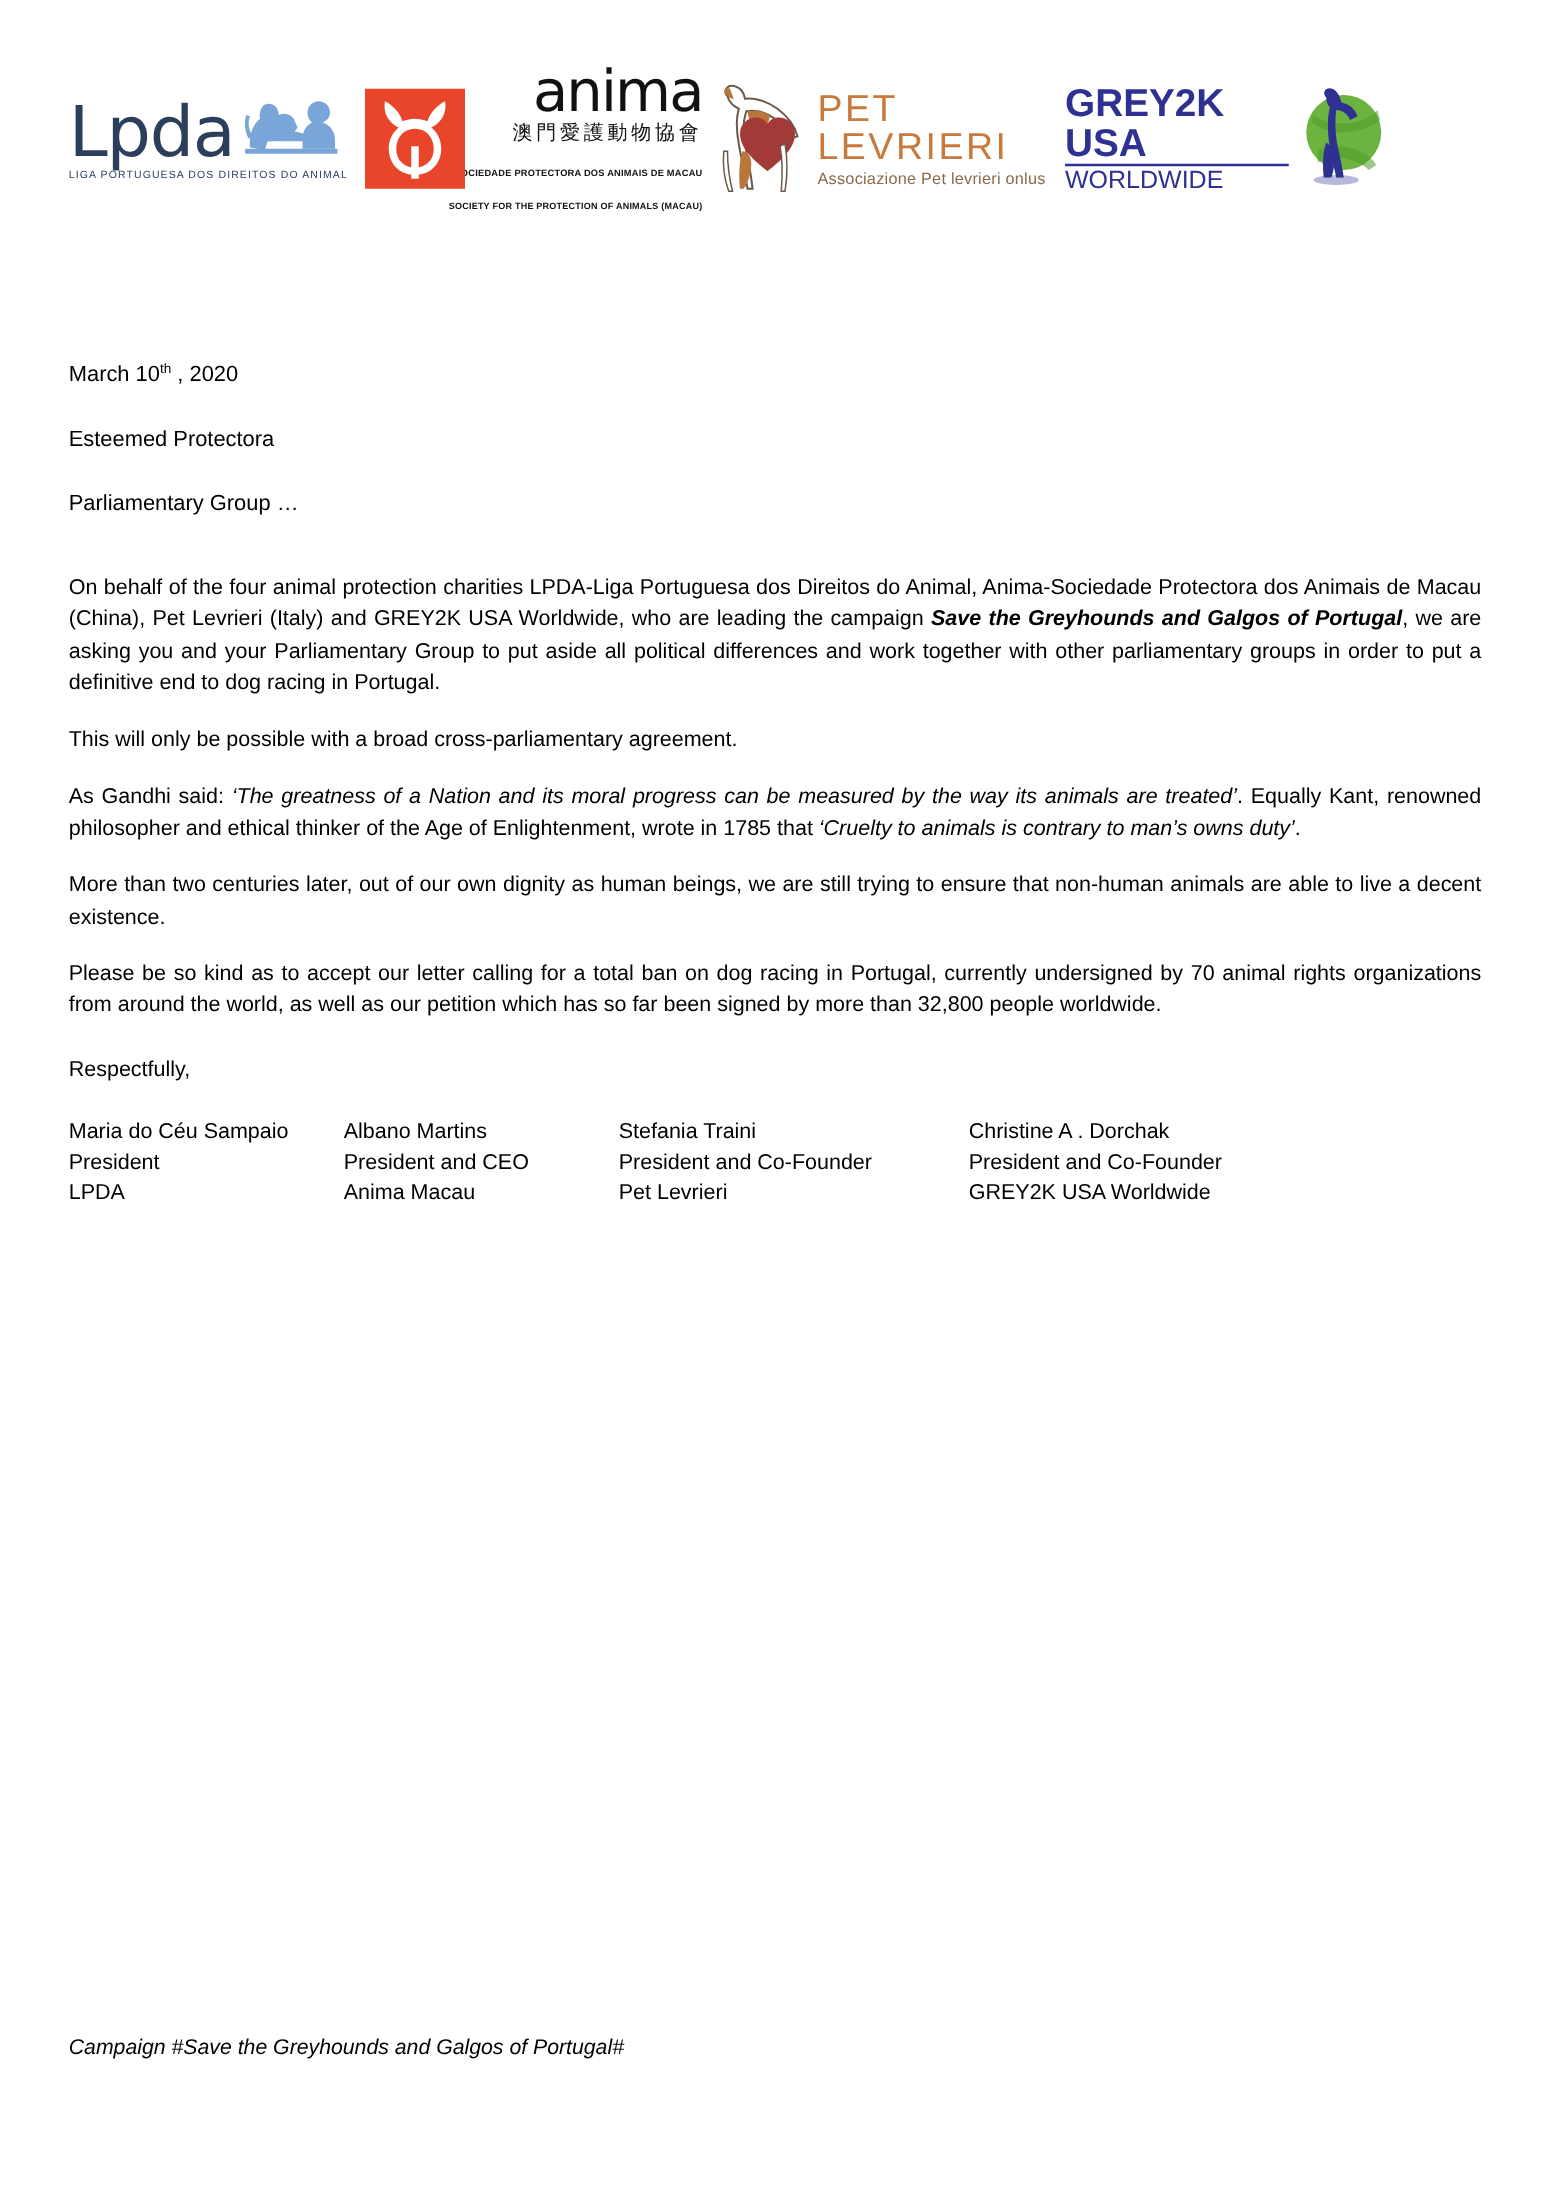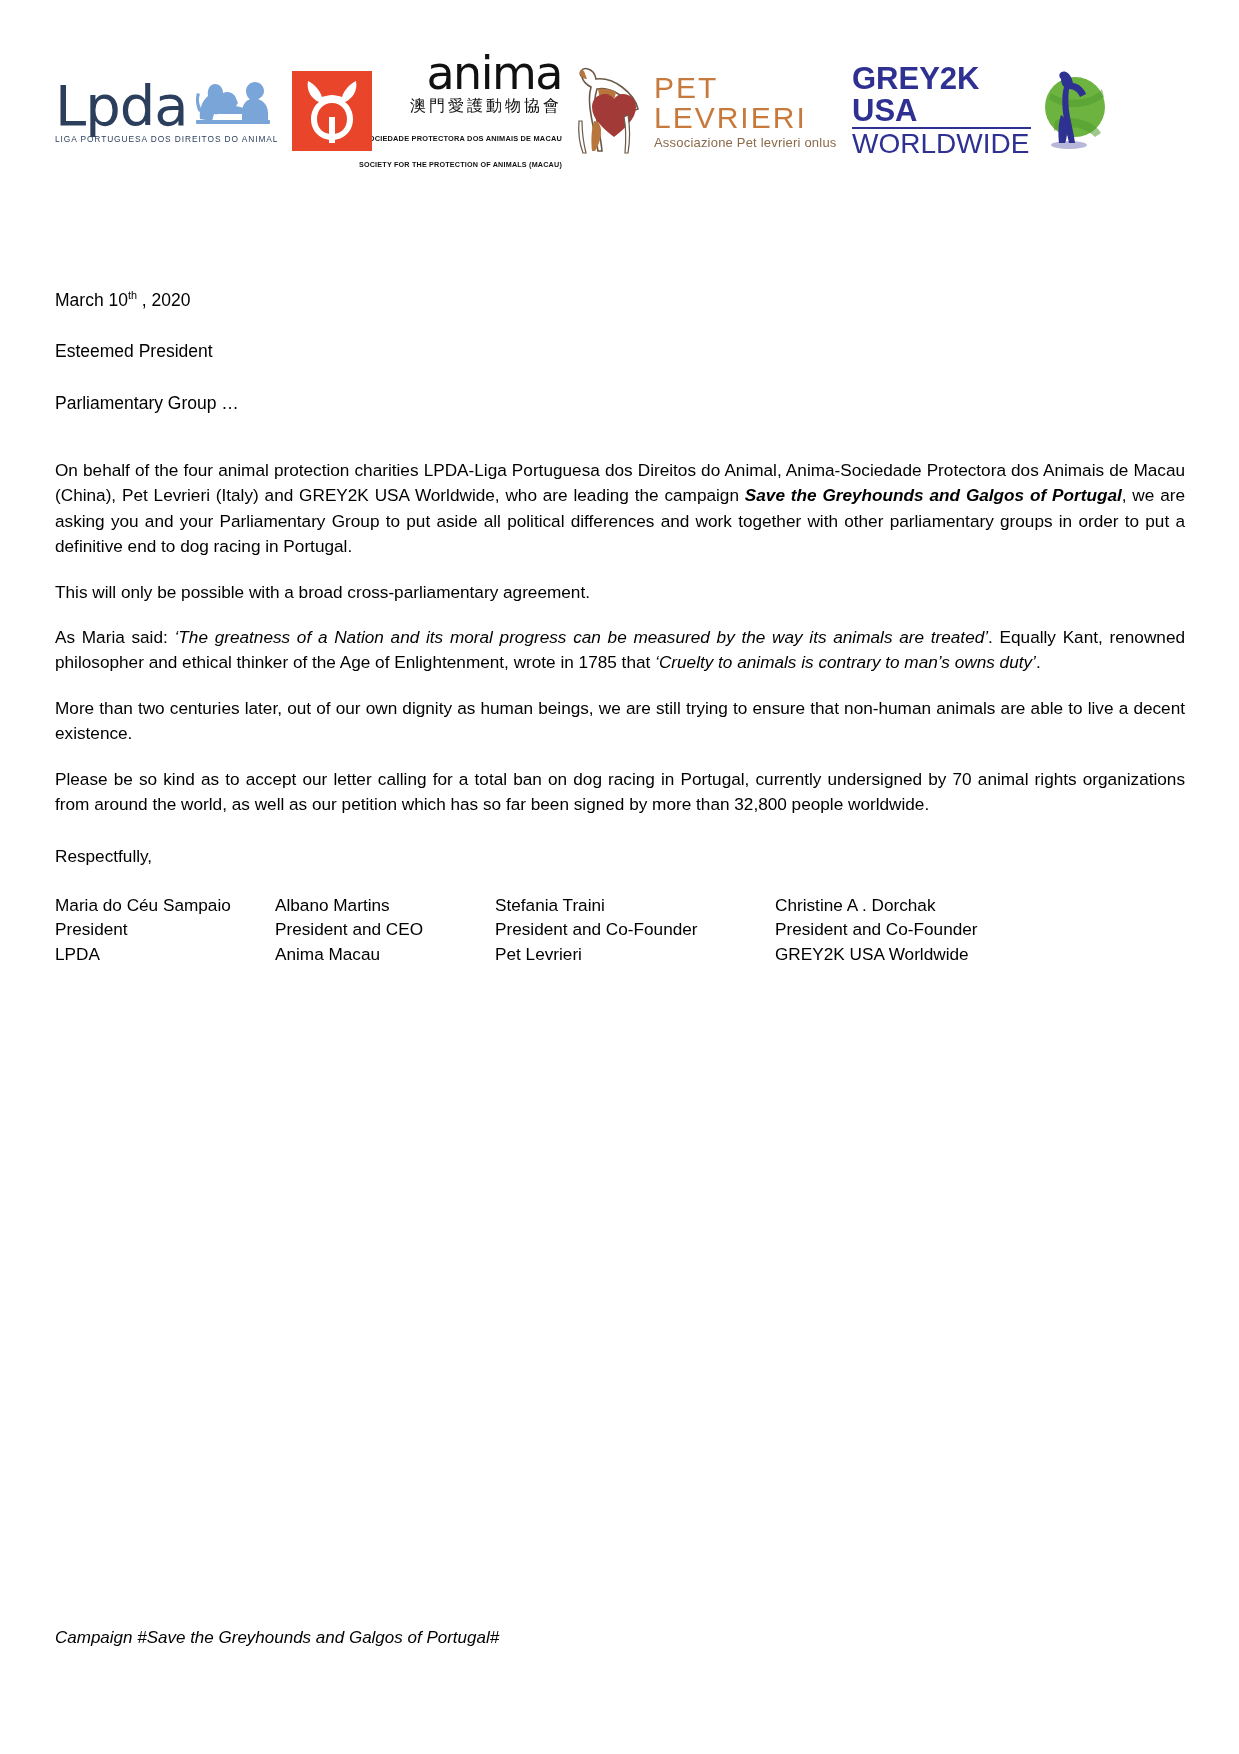--- a/index.html
+++ b/index.html
@@ -143,21 +143,21 @@
     line-height: 1.02;
   }
   .grey2k-rule {
     width: 100%;
     height: 2px;
     background: #2e3191;
     margin: 1px 0 1px 0;
   }
   .grey2k-line2 {
     font-family: "Liberation Sans", sans-serif;
-    font-size: 28px;
+    font-size: 20px;
     font-weight: 400;
     letter-spacing: 0px;
     color: #2e3191;
     line-height: 1.02;
   }
 
   
   .letter {
     position: absolute;
     left: 55px;
@@ -290,31 +290,31 @@
       </span>
     </div>
   </div>
 
   <div class="letter">
 
     <div class="meta-line">
       <span>March 10</span><sup>th</sup><span> , 2020</span>
     </div>
 
-    <div class="meta-line">Esteemed President</div>
+    <div class="meta-line">Esteemed Protectora</div>
 
     <div class="meta-line">Parliamentary Group …</div>
 
     <div class="body-block">
 
       <p class="para"><span>On behalf of the four animal protection charities LPDA-Liga Portuguesa dos Direitos do Animal, Anima-Sociedade Protectora dos Animais de Macau (China), Pet Levrieri (Italy) and GREY2K USA Worldwide, who are leading the campaign </span><span class="bi">Save the Greyhounds and Galgos of Portugal</span><span>, we are asking you and your Parliamentary Group to put aside all political differences and work together with other parliamentary groups in order to put a definitive end to dog racing in Portugal.</span></p>
 
       <p class="para last-left">This will only be possible with a broad cross-parliamentary agreement.</p>
 
-      <p class="para"><span>As Maria said: </span><span class="it">‘The greatness of a Nation and its moral progress can be measured by the way its animals are treated’</span><span>. Equally Kant, renowned philosopher and ethical thinker of the Age of Enlightenment, wrote in 1785 that </span><span class="it">‘Cruelty to animals is contrary to man’s owns duty’</span><span>.</span></p>
+      <p class="para"><span>As Gandhi said: </span><span class="it">‘The greatness of a Nation and its moral progress can be measured by the way its animals are treated’</span><span>. Equally Kant, renowned philosopher and ethical thinker of the Age of Enlightenment, wrote in 1785 that </span><span class="it">‘Cruelty to animals is contrary to man’s owns duty’</span><span>.</span></p>
 
       <p class="para">More than two centuries later, out of our own dignity as human beings, we are still trying to ensure that non-human animals are able to live a decent existence.</p>
 
       <p class="para">Please be so kind as to accept our letter calling for a total ban on dog racing in Portugal, currently undersigned by 70 animal rights organizations from around the world, as well as our petition which has so far been signed by more than 32,800 people worldwide.</p>
     </div>
 
     <div class="respect">Respectfully,</div>
 
     <div class="sig-grid">
       <div class="sig-cell">Maria do Céu Sampaio</div>

